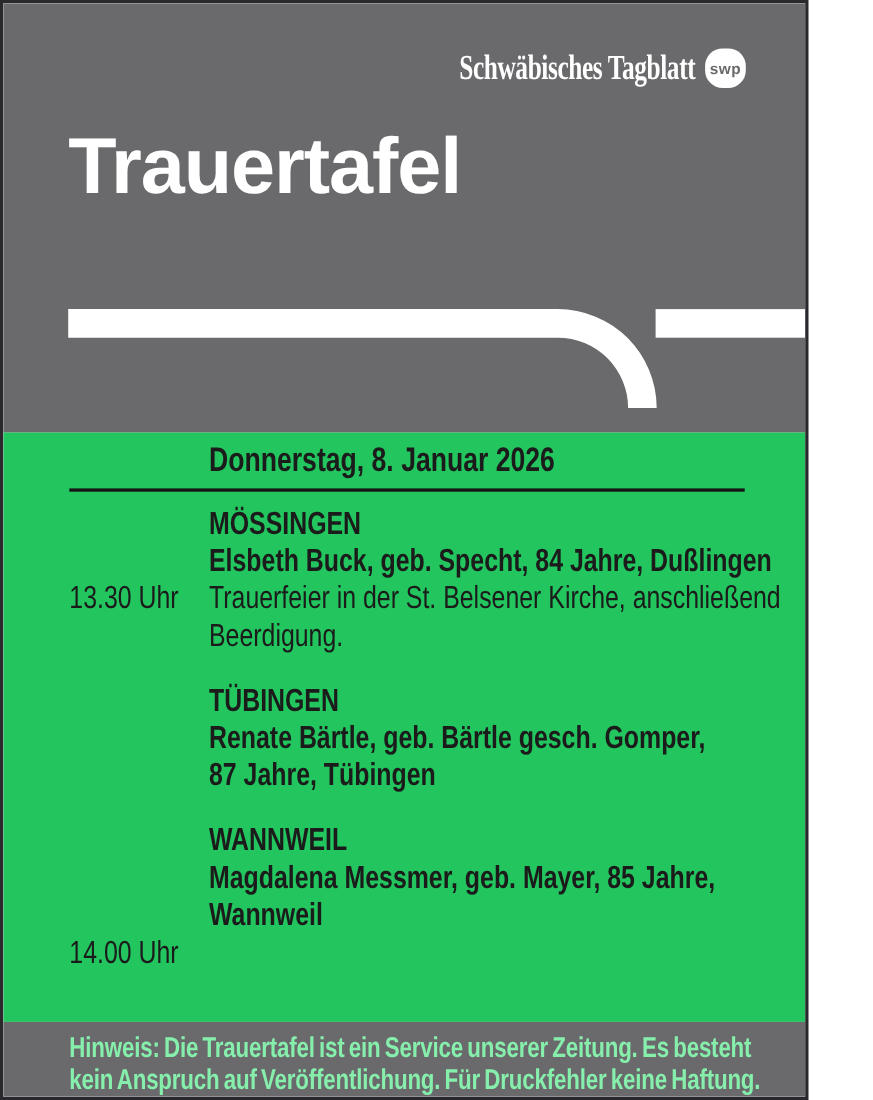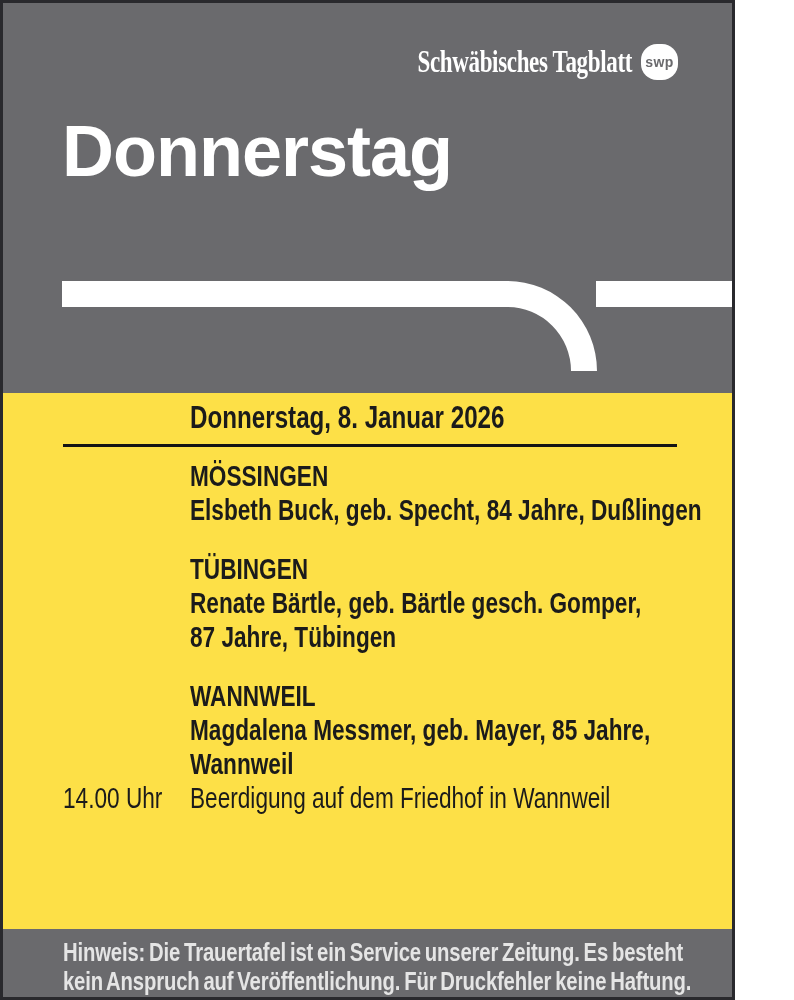--- a/index.html
+++ b/index.html
@@ -45,40 +45,40 @@
     letter-spacing: -1px; white-space: nowrap;
   }
   .subtitle {
     position: absolute; left: 60px; top: 194px;
     font-size: 32px; font-weight: normal; line-height: 1.15;
     white-space: nowrap;
   }
   .swoosh { position: absolute; left: 0; top: 0; }
   
   .bod {
-    background: #fde047; color: #1b1b1b;
+    background: #22c55e; color: #1b1b1b;
     height: 536px; flex: 0 0 auto;
     padding: 6px 55px 0 60px;
   }
   .sx {
     display: block; white-space: nowrap;
     transform: scaleX(0.78); transform-origin: 0 50%;
   }
   .date-wrap { margin-left: 127px; height: 38px; display: flex; align-items: center; }
   .date { font-size: 31px; font-weight: bold; }
   .date-rule { border: 0; border-top: 3px solid #141414; margin-top: 7px; }
   .city { margin: 12px 0 0 127px; font-size: 29px; font-weight: bold; line-height: 34px; }
   .city-gap { margin-top: 25px; }
   .name { margin-left: 127px; font-size: 29px; font-weight: bold; line-height: 34px; }
   .desc-row { display: grid; grid-template-columns: 127px 1fr; }
   .time { font-size: 29px; font-weight: normal; line-height: 34px; }
   .desc { font-size: 29px; font-weight: normal; line-height: 34px; }
   
   .ftr {
-    background: #6a6a6d; color: #e5e5e5;
+    background: #6a6a6d; color: #86efac;
     flex: 1 1 auto;
     padding: 9px 55px 0 60px;
   }
   .ftr-line {
     font-size: 26px; font-weight: bold; line-height: 29px;
     word-spacing: -2px; letter-spacing: -0.2px;
   }
 </style>
 </head>
 <body>
@@ -87,49 +87,53 @@
 
   <div class="hdr">
     <svg class="swoosh" width="788" height="390" viewBox="0 0 788 390" aria-hidden="true">
       <path fill="#ffffff" d="M59,278 L504,278 A90,90 0 0 1 594,368 L568,368 A64,64 0 0 0 504,304 L59,304 Z"></path>
       <rect fill="#ffffff" x="593" y="278" width="136" height="26"></rect>
     </svg>
     <div class="masthead-row">
       <span class="masthead-name">Schwäbisches Tagblatt</span>
       <span class="swp-logo">swp</span>
     </div>
-    <div class="title">Donnerstag</div>
+    <div class="title">Trauertafel</div>
   </div>
 
   <div class="bod">
     <div class="date-wrap">
       <span class="date sx">Donnerstag, 8. Januar 2026</span>
     </div>
     <hr class="date-rule">
 
     <div>
       <span class="city sx">MÖSSINGEN</span>
       <span class="name sx">Elsbeth Buck, geb. Specht, 84 Jahre, Dußlingen</span>
+      <div class="desc-row">
+        <span class="time sx">13.30 Uhr</span>
+        <div>
+          <span class="desc sx">Trauerfeier in der St. Belsener Kirche, anschließend</span>
+          <span class="desc sx">Beerdigung.</span>
+        </div>
+      </div>
     </div>
 
     <div>
       <span class="city city-gap sx">TÜBINGEN</span>
       <span class="name sx">Renate Bärtle, geb. Bärtle gesch. Gomper,</span>
       <span class="name sx">87 Jahre, Tübingen</span>
     </div>
 
     <div>
       <span class="city city-gap sx">WANNWEIL</span>
       <span class="name sx">Magdalena Messmer, geb. Mayer, 85 Jahre,</span>
       <span class="name sx">Wannweil</span>
       <div class="desc-row">
         <span class="time sx">14.00 Uhr</span>
-        <div>
-          <span class="desc sx">Beerdigung auf dem Friedhof in Wannweil</span>
-        </div>
       </div>
     </div>
   </div>
 
   <div class="ftr">
     <span class="ftr-line sx">
       <span>Hinweis:</span>
       <span>Die Trauertafel ist ein Service unserer Zeitung. Es besteht</span>
     </span>
     <span class="ftr-line sx">kein Anspruch auf Veröffentlichung. Für Druckfehler keine Haftung.</span>

